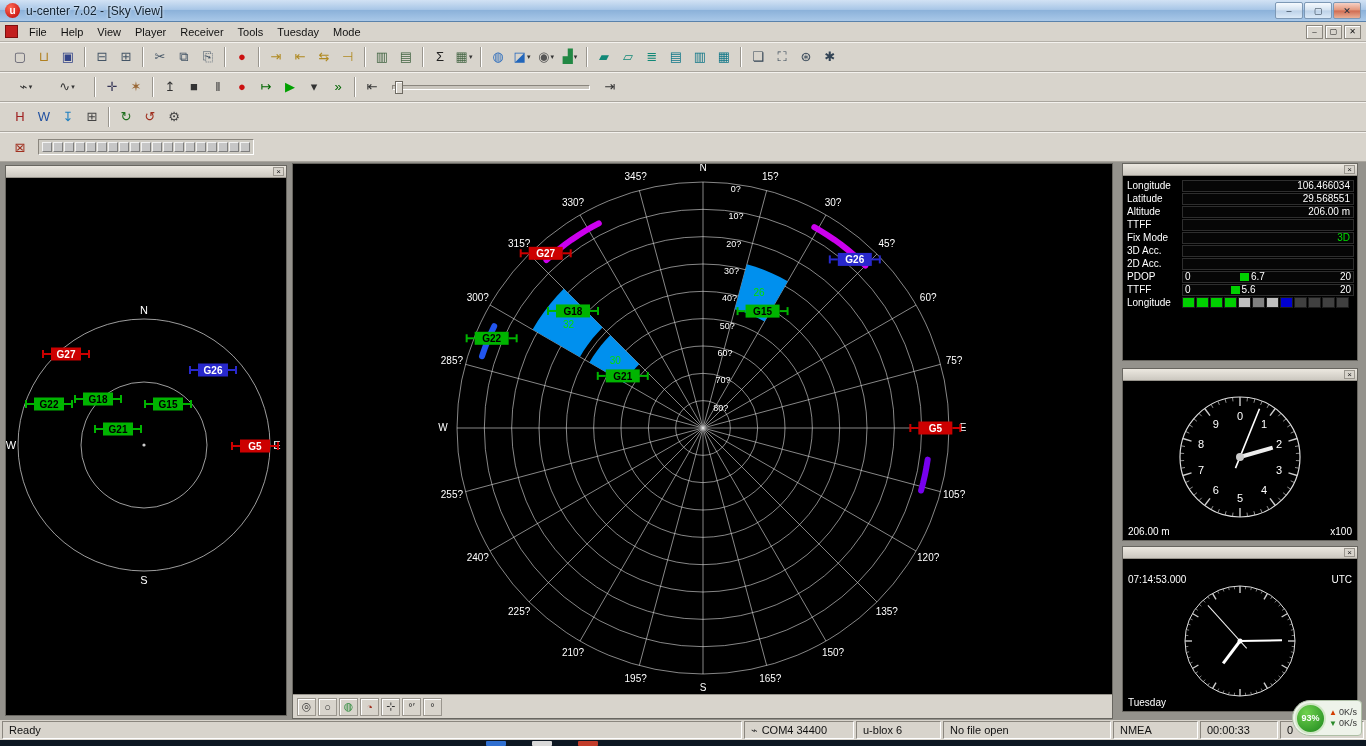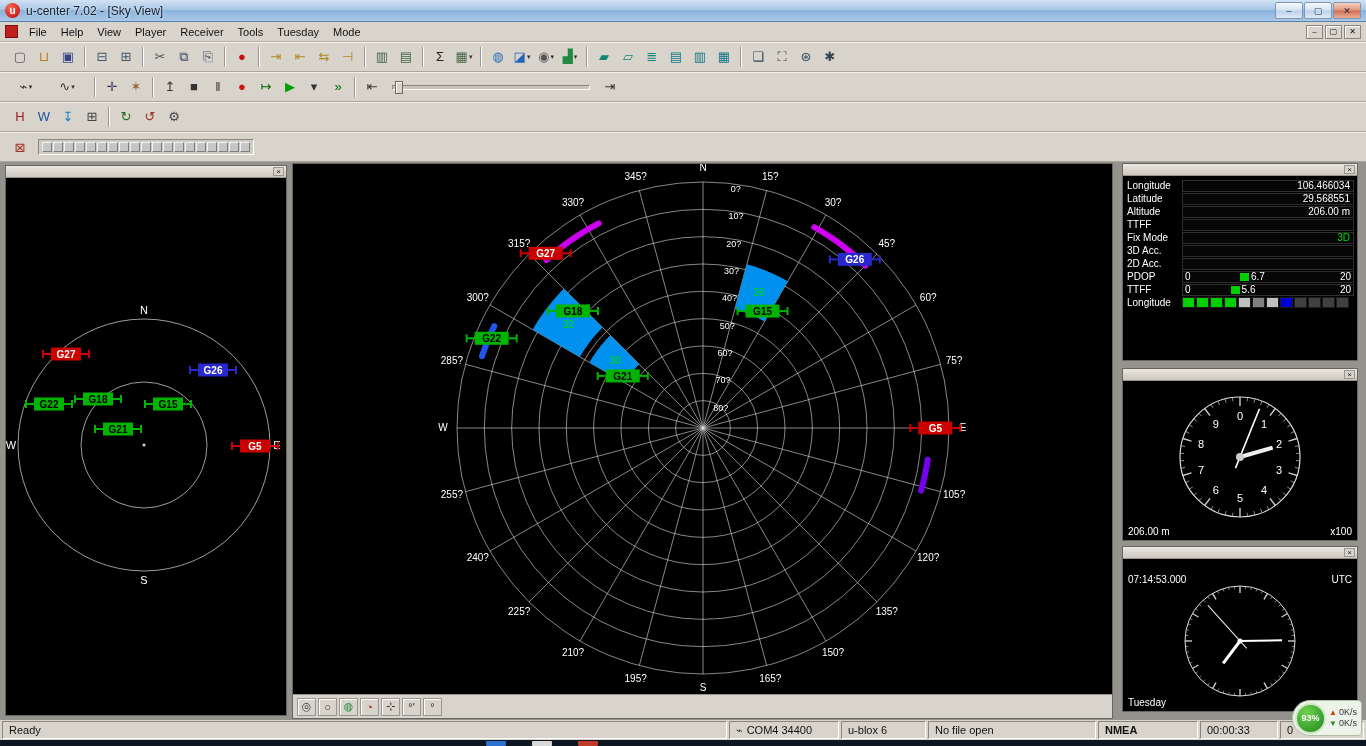--- a/index.html
+++ b/index.html
@@ -848,21 +848,21 @@
     <div class="scell" style="width: 110px;">
       <span class="picon">⌁</span>
       <span>COM4 34400</span>
     </div>
     <div class="scell" style="width: 85px;">
       <span>u-blox 6</span>
     </div>
     <div class="scell" style="width: 168px;">
       <span>No file open</span>
     </div>
-    <div class="scell" style="width: 100px; font-weight: bold;">
+    <div class="scell" style="width: 85px;">
       <span>NMEA</span>
     </div>
     <div class="scell" style="width: 78px;">
       <span>00:00:33</span>
     </div>
     <div class="scell" style="width: 84px;">
       <span>0</span>
     </div>
   </div>
 

